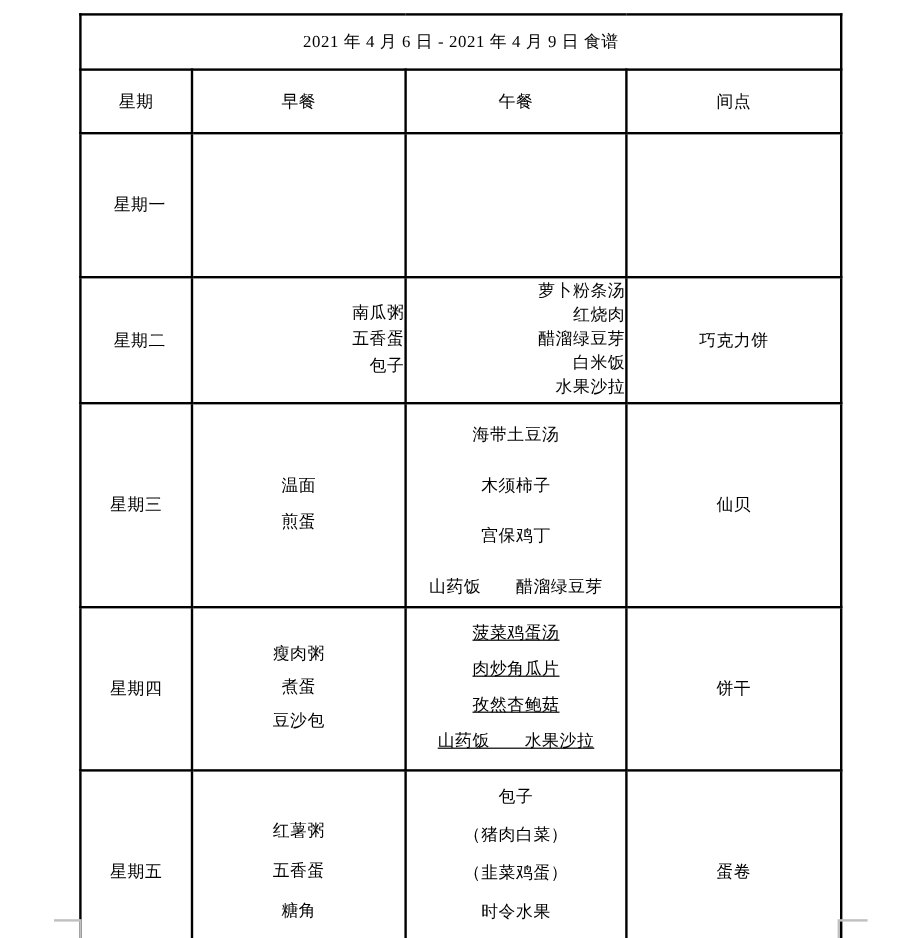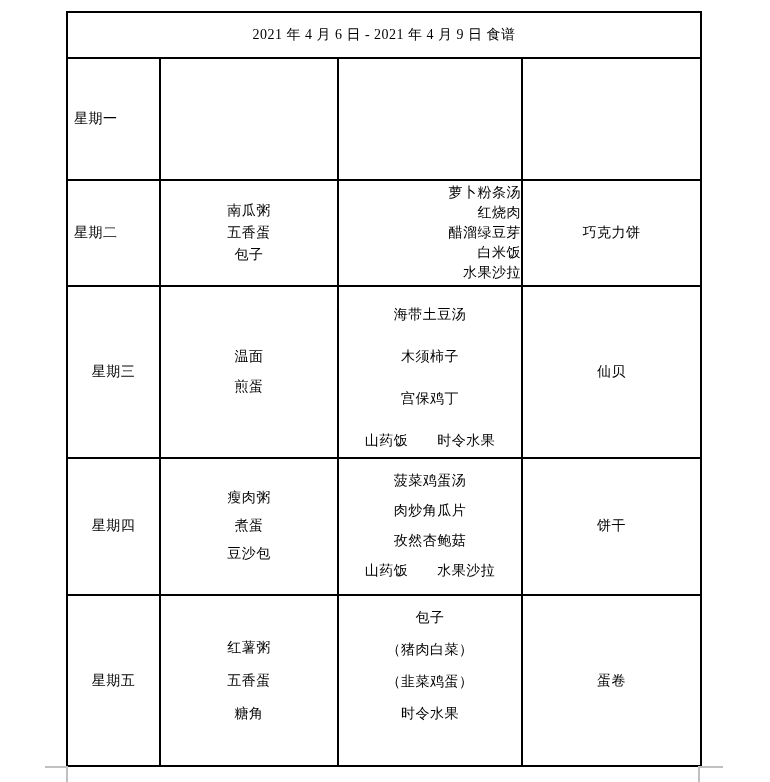--- a/index.html
+++ b/index.html
@@ -37,33 +37,33 @@
     color: #000000;
     overflow: hidden;
   }
   .title-cell {
     font-size: 14px;
   }
   .header-cell {
     font-size: 14px;
   }
   .day-cell.left {
-    text-align: left;
+    text-align: center;
     padding-left: 6px;
   }
   .line {
     line-height: 22px;
   }
   
-  tr.r-tue .c-breakfast .line { line-height: 22px; }
+  tr.r-tue .c-breakfast .line { line-height: 22px; text-align: right; }
   tr.r-tue .c-lunch .line     { line-height: 20px; text-align: right; }
   tr.r-wed .c-breakfast .line { line-height: 30px; }
   tr.r-wed .c-lunch .line     { line-height: 30px; margin-top: 12px; }
   tr.r-thu .c-breakfast .line { line-height: 28px; text-align: center; }
-  tr.r-thu .c-lunch .line     { line-height: 30px; }
+  tr.r-thu .c-lunch .line     { line-height: 30px; text-decoration: underline; }
   tr.r-fri .c-breakfast .line { line-height: 33px; }
   tr.r-fri .c-lunch .line     { line-height: 32px; }
   tr.r-fri .c-lunch {
     vertical-align: top;
     padding-top: 6px;
   }
   
   .crop {
     position: absolute;
     background: #c0c0c0;
@@ -84,20 +84,26 @@
       <col style="width:178px">
       <col style="width:184px">
       <col style="width:179px">
     </colgroup>
 
     <tbody>
         <tr style="height:46px">
       <td colspan="4" class="title-cell">2021 年 4 月 6 日 - 2021 年 4 月 9 日  食谱</td>
     </tr>
 
+    <tr style="height:53px">
+      <th class="header-cell">星期</th>
+      <th class="header-cell">早餐</th>
+      <th class="header-cell">午餐</th>
+      <th class="header-cell">间点</th>
+    </tr>
 
     <tr style="height:120px" class="r-mon">
       <td class="day-cell left">星期一</td>
       <td class="c-breakfast"></td>
       <td class="c-lunch"></td>
       <td class="c-snack"></td>
     </tr>
 
     <tr style="height:105px" class="r-tue">
       <td class="day-cell left">星期二</td>
@@ -119,21 +125,21 @@
     <tr style="height:127px" class="r-wed">
       <td class="day-cell">星期三</td>
       <td class="c-breakfast">
             <div class="line">温面</div>
             <div class="line">煎蛋</div>
           </td>
       <td class="c-lunch">
             <div class="line">海带土豆汤</div>
             <div class="line">木须柿子</div>
             <div class="line">宫保鸡丁</div>
-            <div class="line">山药饭　　时令水果</div>
+            <div class="line">山药饭　　醋溜绿豆芽</div>
           </td>
       <td class="c-snack">仙贝</td>
     </tr>
 
     <tr style="height:136px" class="r-thu">
       <td class="day-cell">星期四</td>
       <td class="c-breakfast">
             <div class="line">瘦肉粥</div>
             <div class="line">煮蛋</div>
             <div class="line">豆沙包</div>

